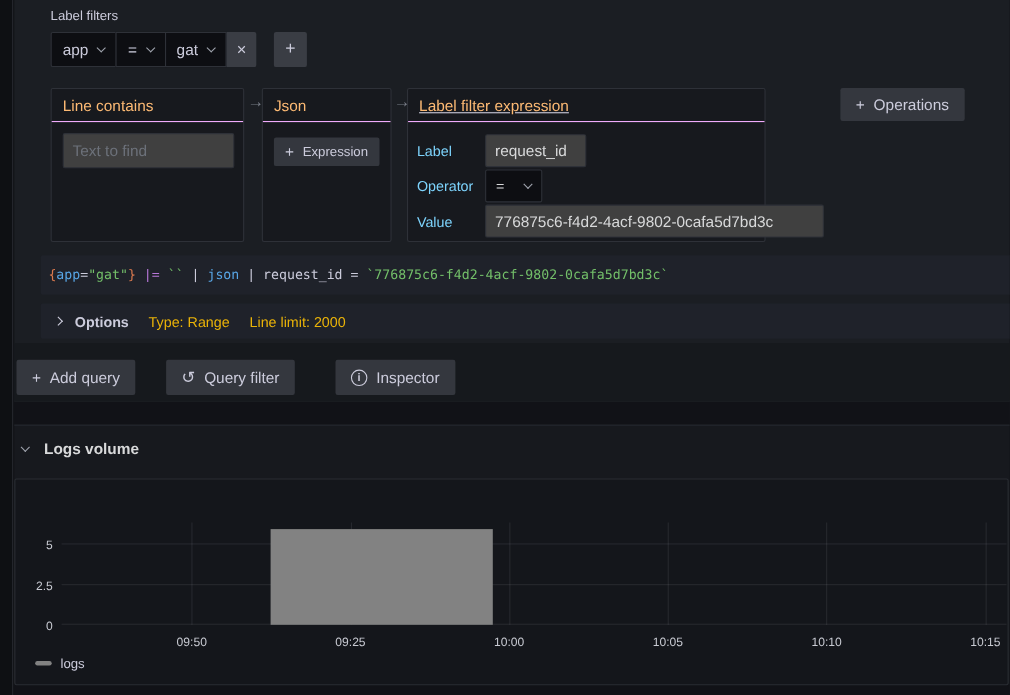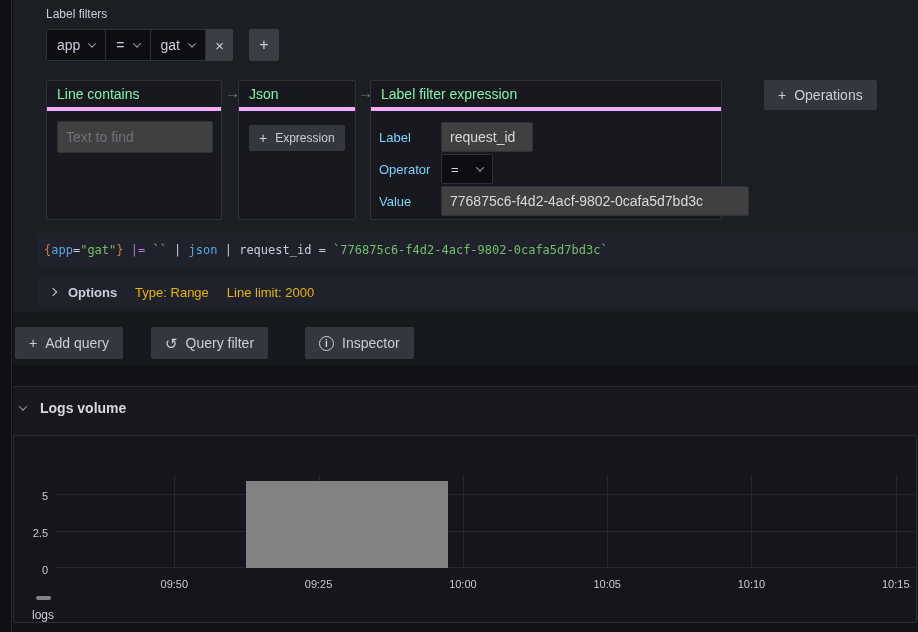--- a/index.html
+++ b/index.html
@@ -32,24 +32,24 @@
     width:27px; display:flex; align-items:center; justify-content:center;
     background:#3a3d44; border:none; border-radius:0 2px 2px 0; color:#ccccdc; font-size:15px; cursor:pointer;
   }
   .plus-chip-btn {
     margin-left:16px; width:30px; display:flex; align-items:center; justify-content:center;
     background:#3a3d44; border:none; border-radius:2px; color:#ccccdc; font-size:16px; cursor:pointer;
   }
 
   
   .pbox { top:80px; height:140px; background:#17191e; border:1px solid #2e3138; border-radius:2px; }
-  .pbox-header { height:30px; border-bottom:4px solid #f0abfc; display:flex; align-items:center; padding:0 10px; font-size:14px; color:#86efac; }
+  .pbox-header { height:30px; border-bottom:1px solid #f0abfc; display:flex; align-items:center; padding:0 10px; font-size:14px; color:#fdba74; }
   .box-line-contains { left:33px; width:176px; }
   .box-json { left:225px; width:118px; }
-  .box-lfe { left:357px; width:352px; }
+  .box-lfe { left:357px; width:326px;text-decoration:underline; }
   .flow-arrow { top:84px; color:#787d87; font-size:15px; }
   .arrow-1 { left:212px; } .arrow-2 { left:345px; }
 
   .text-input {
     background:#404040; border:1px solid #2e3138; border-radius:2px;
     color:#d8d9da; font-size:14px; font-family:"Liberation Sans",sans-serif; padding:0 8px; outline:none;
   }
   .text-input::placeholder { color:#6c717a; }
   .line-contains-input { left:10px; top:40px; width:156px; height:32px; }
 
@@ -95,21 +95,21 @@
 
   .chart-panel { left:0; top:48px; width:904px; height:188px; background:#14161b; border:1px solid #2a2d33; border-radius:2px; }
   .plot { position:absolute; left:42px; right:1px; top:39px; bottom:54px; }
   .hgrid { position:absolute; left:0; right:0; height:1px; background:rgba(204,204,220,0.10); }
   .vgrid { position:absolute; top:0; bottom:0; width:1px; background:rgba(204,204,220,0.10); }
   .bar { position:absolute; bottom:0; }
   .ylabels { position:absolute; left:0; width:34px; top:39px; height:95px; }
   .ytick { position:absolute; right:0; transform:translateY(-50%); font-size:11px; color:#c8cad2; }
   .xlabels { position:absolute; left:42px; right:1px; top:142px; height:16px; }
   .xtick { position:absolute; transform:translateX(-50%); font-size:11px; color:#c8cad2; white-space:nowrap; }
-  .legend { position:absolute; left:18px; top:160px; display:flex; align-items:center; gap:8px;flex-direction:column; }
+  .legend { position:absolute; left:18px; top:160px; display:flex; align-items:center; gap:8px; }
   .legend-swatch { width:15px; height:4px; border-radius:2px; }
   .legend-label { font-size:12px; color:#ccccdc; cursor:pointer; }
 </style>
 </head>
 <body>
 
 <div class="abs left-strip"></div>
 
 <div class="abs query-card">
 

